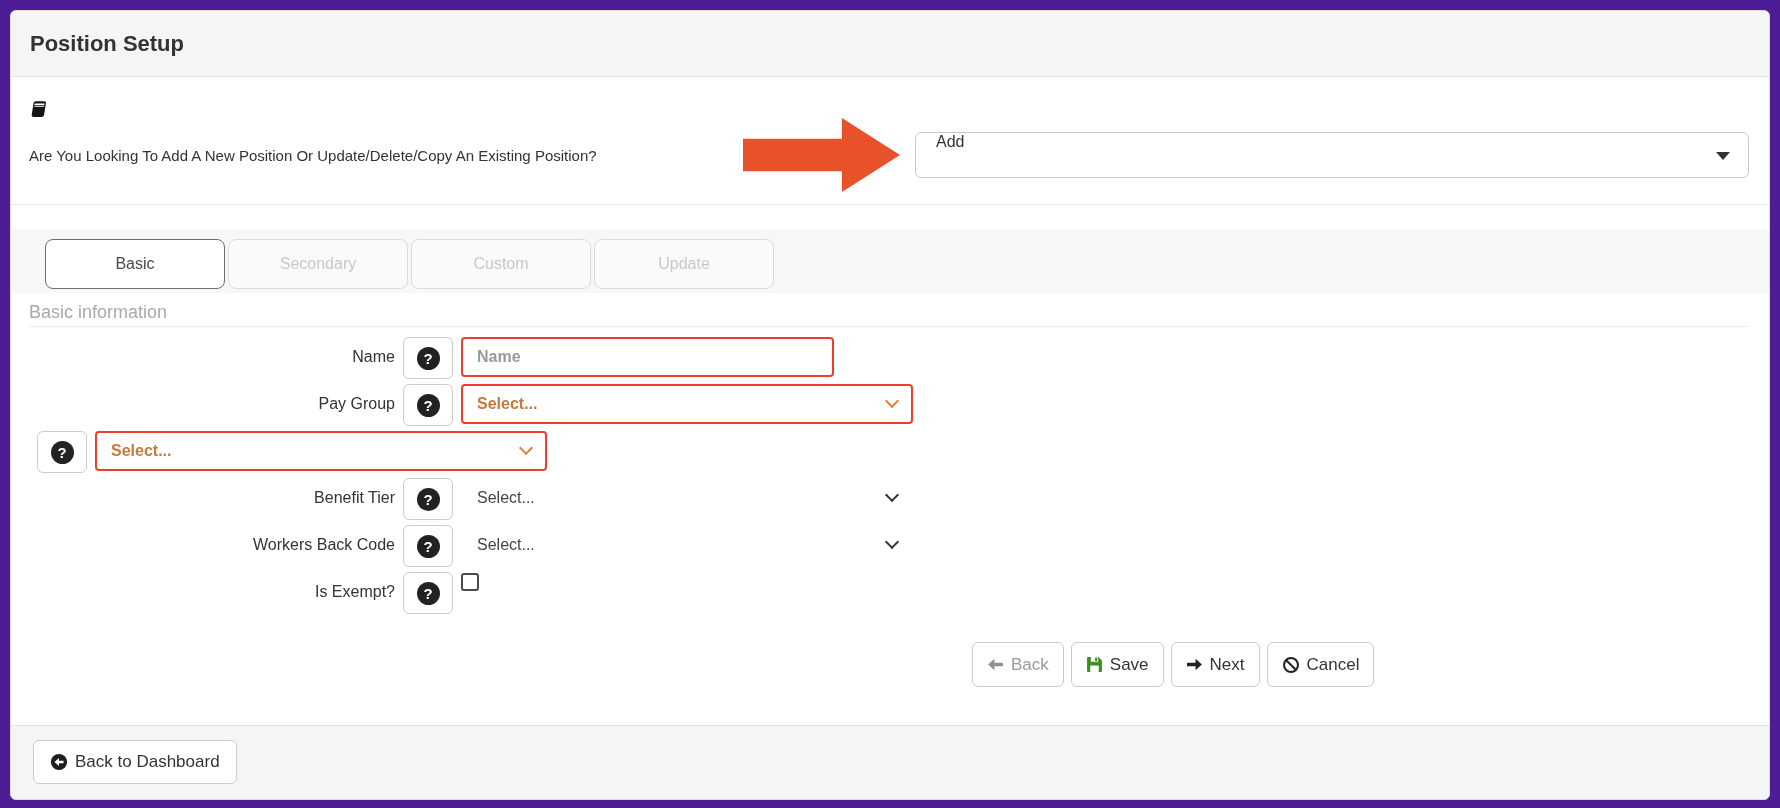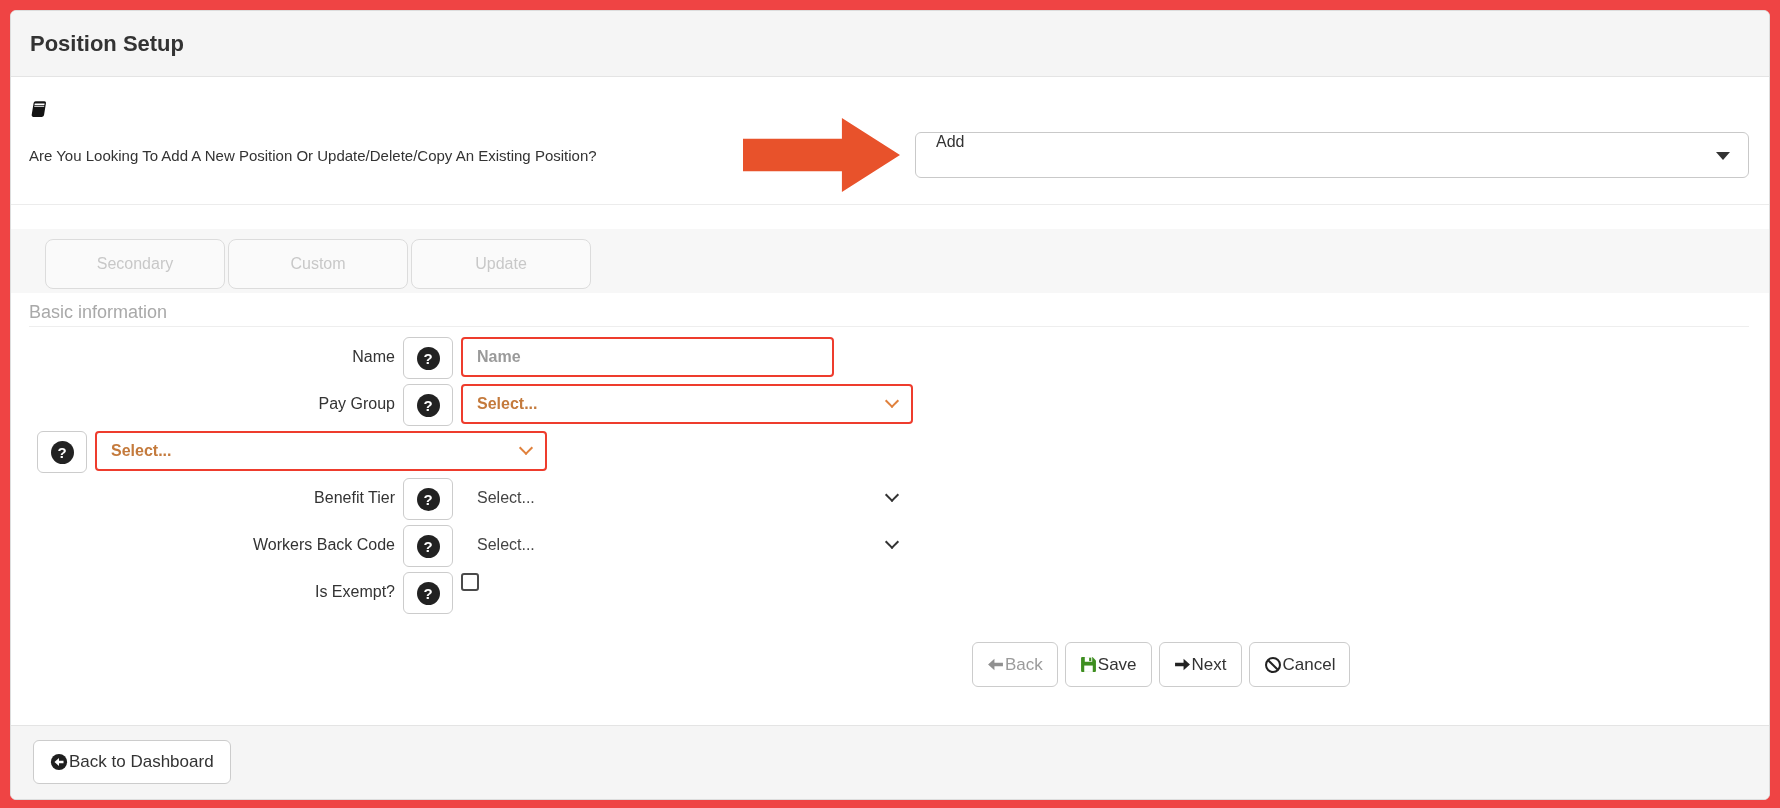--- a/index.html
+++ b/index.html
@@ -1,18 +1,18 @@
 <!DOCTYPE html>
 <html><head>
 <meta charset="utf-8">
 <style>
   * { margin:0; padding:0; box-sizing:border-box; }
   html,body { background:#fff; }
   body { font-family:"Liberation Sans", sans-serif; color:#333; }
-  .page { position:relative; width:1780px; height:808px; background:#ef4444; overflow:hidden; }
+  .page { position:relative; width:1780px; height:808px; background:#4c1d95; overflow:hidden; }
 
   .panel {
     position:absolute; left:10px; top:10px; width:1760px; height:790px;
     background:#fff; border:1px solid #ddd; border-radius:6px;
     display:flex; flex-direction:column; overflow:hidden;
   }
   .panel-heading {
     height:66px; background:#f5f5f5; border-bottom:1px solid #e4e4e4;
     display:flex; align-items:center; padding-left:19px; flex:0 0 auto;
   }
@@ -74,21 +74,21 @@
   .chevron { position:absolute; right:14px; top:50%; width:10px; height:10px; margin-top:-8px;
     border-right:2px solid #333; border-bottom:2px solid #333; transform:rotate(45deg); }
   .f-select.error .chevron { border-color:#E0813C; }
   .checkbox { margin-left:8px; margin-top:1px; width:18px; height:18px; border:2px solid #4a4a4a;
     border-radius:3px; background:#fff; cursor:pointer; }
 
   
   .form-actions { display:flex; gap:7px; margin-left:943px; margin-top:30px; }
   .btn {
     height:45px; background:#fff; border:1px solid #ccc; border-radius:6px;
-    display:flex; align-items:center; justify-content:center; gap:1px; padding:0 14px;
+    display:flex; align-items:center; justify-content:center; gap:7px; padding:0 14px;
     font-size:17px; font-family:"Liberation Sans", sans-serif; color:#333; cursor:pointer;
   }
   .btn svg { display:block; }
   .btn.disabled { color:#9b9b9b; }
 
   
   .panel-footer { height:74px; background:#f5f5f5; border-top:1px solid #e4e4e4; flex:0 0 auto;
     padding:14px 0 0 22px; }
   .btn-dash { height:44px; padding:0 16px; font-size:17px; }
 </style>
@@ -119,20 +119,21 @@
         <div class="big-arrow"></div>
         <div class="q-select">
           <span>Add</span>
           <span class="caret-down"></span>
         </div>
       </div>
 
       <hr class="rule-1">
 
       <div class="tab-strip">
+        <div class="tab active">Basic</div>
         <div class="tab">Secondary</div>
         <div class="tab">Custom</div>
         <div class="tab">Update</div>
       </div>
 
       <div class="section-heading">Basic information</div>
       <hr class="rule-2">
 
       <div class="form">
 

